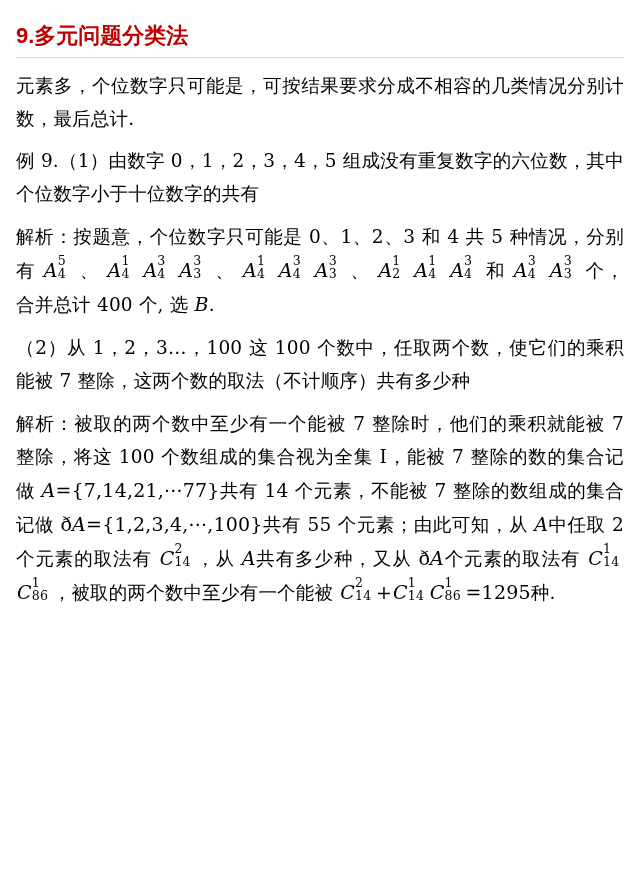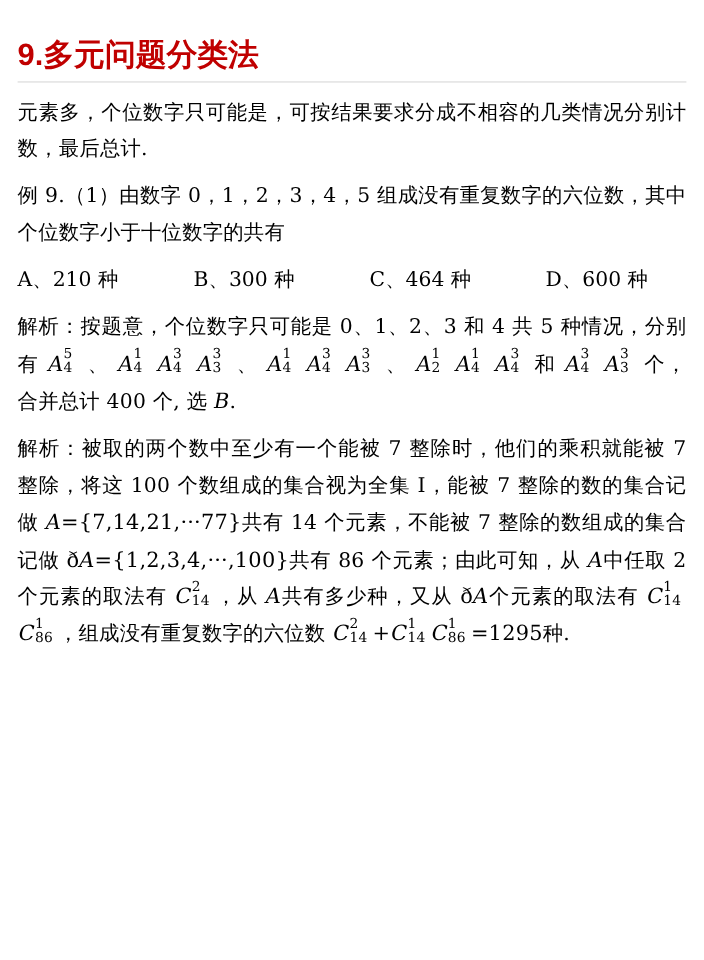--- a/index.html
+++ b/index.html
@@ -18,23 +18,23 @@
     width: 640px;
     height: 873px;
     box-sizing: border-box;
     padding: 18px 16px 0 16px;
     position: relative;
   }
   .title {
     color: #c00000;
     font-family: "Liberation Sans", sans-serif;
     font-weight: bold;
-    font-size: 28px;
+    font-size: 22px;
     letter-spacing: 0px;
-    margin: 14px 0 6px 0;
+    margin: 4px 0 6px 0;
     line-height: 1.3;
   }
   .rule {
     border: 0;
     border-top: 1px solid #d8d8d8;
     margin: 6px 0 12px 0;
   }
   p.para {
     font-size: 18.5px;
     line-height: 1.78;
@@ -107,44 +107,39 @@
 
 <div class="page">
 
   <h1 class="title">9.多元问题分类法</h1>
   <hr class="rule">
 
   <p class="para">元素多，个位数字只可能是，可按结果要求分成不相容的几类情况分别计数，最后总计.</p>
 
   <p class="para">例 9.（1）由数字 0，1，2，3，4，5 组成没有重复数字的六位数，其中个位数字小于十位数字的共有</p>
 
-  <div class="choices">
-    <span class="opt">A、210 种</span>
-    <span class="opt">B、300 种</span>
-    <span class="opt">C、464 种</span>
-    <span class="opt">D、600 种</span>
-  </div>
 
   <p class="para">
     <span>解析：按题意，个位数字只可能是 0、1、2、3 和 4 共 5 种情况，分别有</span>
     <span class="comb"><span class="base">A</span><span class="scripts"><span class="sup">5</span><span class="sub">4</span></span></span><span>、</span>
     <span class="comb"><span class="base">A</span><span class="scripts"><span class="sup">1</span><span class="sub">4</span></span></span><span class="comb"><span class="base">A</span><span class="scripts"><span class="sup">3</span><span class="sub">4</span></span></span><span class="comb"><span class="base">A</span><span class="scripts"><span class="sup">3</span><span class="sub">3</span></span></span><span>、</span>
     <span class="comb"><span class="base">A</span><span class="scripts"><span class="sup">1</span><span class="sub">4</span></span></span><span class="comb"><span class="base">A</span><span class="scripts"><span class="sup">3</span><span class="sub">4</span></span></span><span class="comb"><span class="base">A</span><span class="scripts"><span class="sup">3</span><span class="sub">3</span></span></span><span>、</span>
     <span class="comb"><span class="base">A</span><span class="scripts"><span class="sup">1</span><span class="sub">2</span></span></span><span class="comb"><span class="base">A</span><span class="scripts"><span class="sup">1</span><span class="sub">4</span></span></span><span class="comb"><span class="base">A</span><span class="scripts"><span class="sup">3</span><span class="sub">4</span></span></span><span>和</span>
     <span class="comb"><span class="base">A</span><span class="scripts"><span class="sup">3</span><span class="sub">4</span></span></span><span class="comb"><span class="base">A</span><span class="scripts"><span class="sup">3</span><span class="sub">3</span></span></span><span>个，合并总计</span>
     <span>400 个, 选</span>
     <span class="mi">B</span><span>.</span>
   </p>
 
+  <p class="para">（2）从 1，2，3…，100 这 100 个数中，任取两个数，使它们的乘积能被 7 整除，这两个数的取法（不计顺序）共有多少种</p>
 
   <p class="para">
     <span>解析：被取的两个数中至少有一个能被 7 整除时，他们的乘积就能被 7 整除，将这 100 个数组成的集合视为全集 I，能被 7 整除的数的集合记做</span>
     <span class="ital mi">A</span><span class="setexp">=</span><span class="setexp">{7,14,21,···77}</span><span>共有 14 个元素，不能被 7 整除的数组成的集合记做</span>
-    <span class="setexp">ð</span><span class="ital mi">A</span><span class="setexp">=</span><span class="setexp">{1,2,3,4,···,100}</span><span>共有 86 个元素；由此可知，从</span>
+    <span class="setexp">ð</span><span class="ital mi">A</span><span class="setexp">=</span><span class="setexp">{1,2,3,4,···,100}</span><span>共有 55 个元素；由此可知，从</span>
     <span class="ital mi">A</span><span>中任取 2 个元素的取法有</span>
     <span class="comb"><span class="base">C</span><span class="scripts"><span class="sup">2</span><span class="sub">14</span></span></span><span>，从</span>
     <span class="ital mi">A</span><span>共有多少种，又从</span>
     <span class="setexp">ð</span><span class="ital mi">A</span><span>个元素的取法有</span>
-    <span class="comb"><span class="base">C</span><span class="scripts"><span class="sup">1</span><span class="sub">14</span></span></span><span class="comb"><span class="base">C</span><span class="scripts"><span class="sup">1</span><span class="sub">86</span></span></span><span>，组成没有重复数字的六位数</span>
+    <span class="comb"><span class="base">C</span><span class="scripts"><span class="sup">1</span><span class="sub">14</span></span></span><span class="comb"><span class="base">C</span><span class="scripts"><span class="sup">1</span><span class="sub">86</span></span></span><span>，被取的两个数中至少有一个能被</span>
     <span class="comb"><span class="base">C</span><span class="scripts"><span class="sup">2</span><span class="sub">14</span></span></span><span class="setexp">+</span><span class="comb"><span class="base">C</span><span class="scripts"><span class="sup">1</span><span class="sub">14</span></span></span><span class="comb"><span class="base">C</span><span class="scripts"><span class="sup">1</span><span class="sub">86</span></span></span><span class="setexp">=1295</span><span>种.</span>
   </p>
 
 </div>
 
 </body></html>

